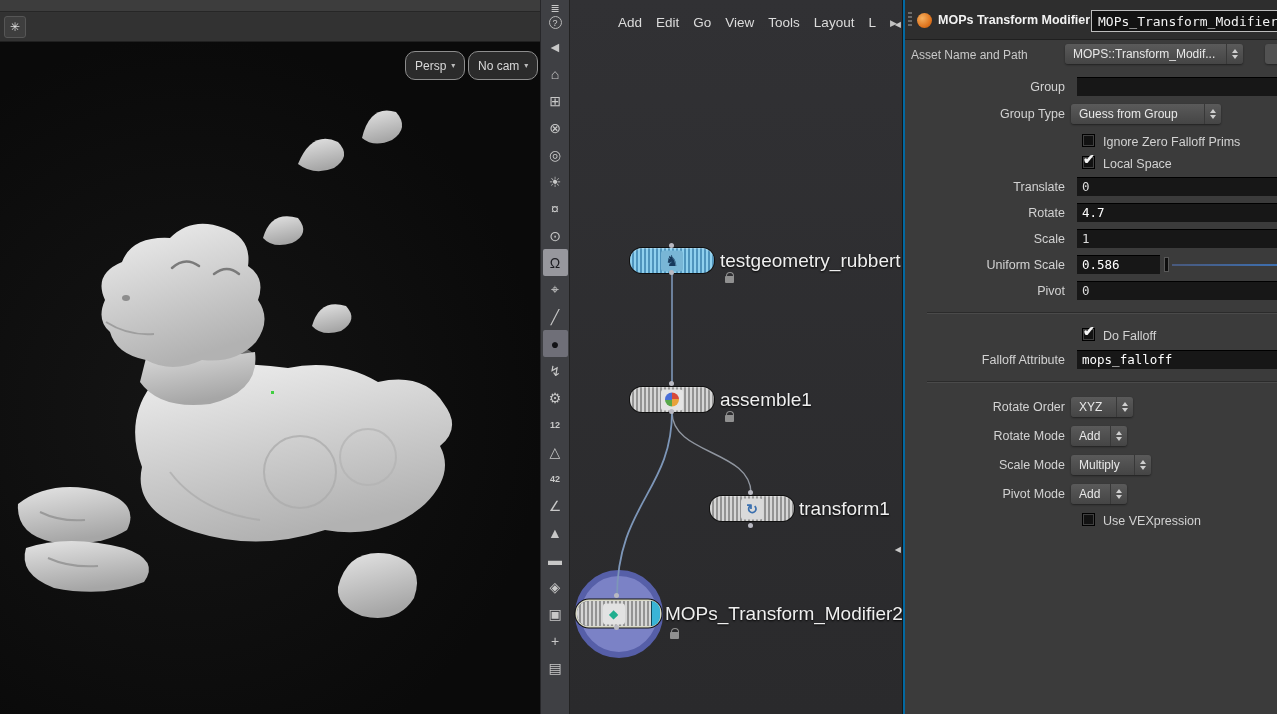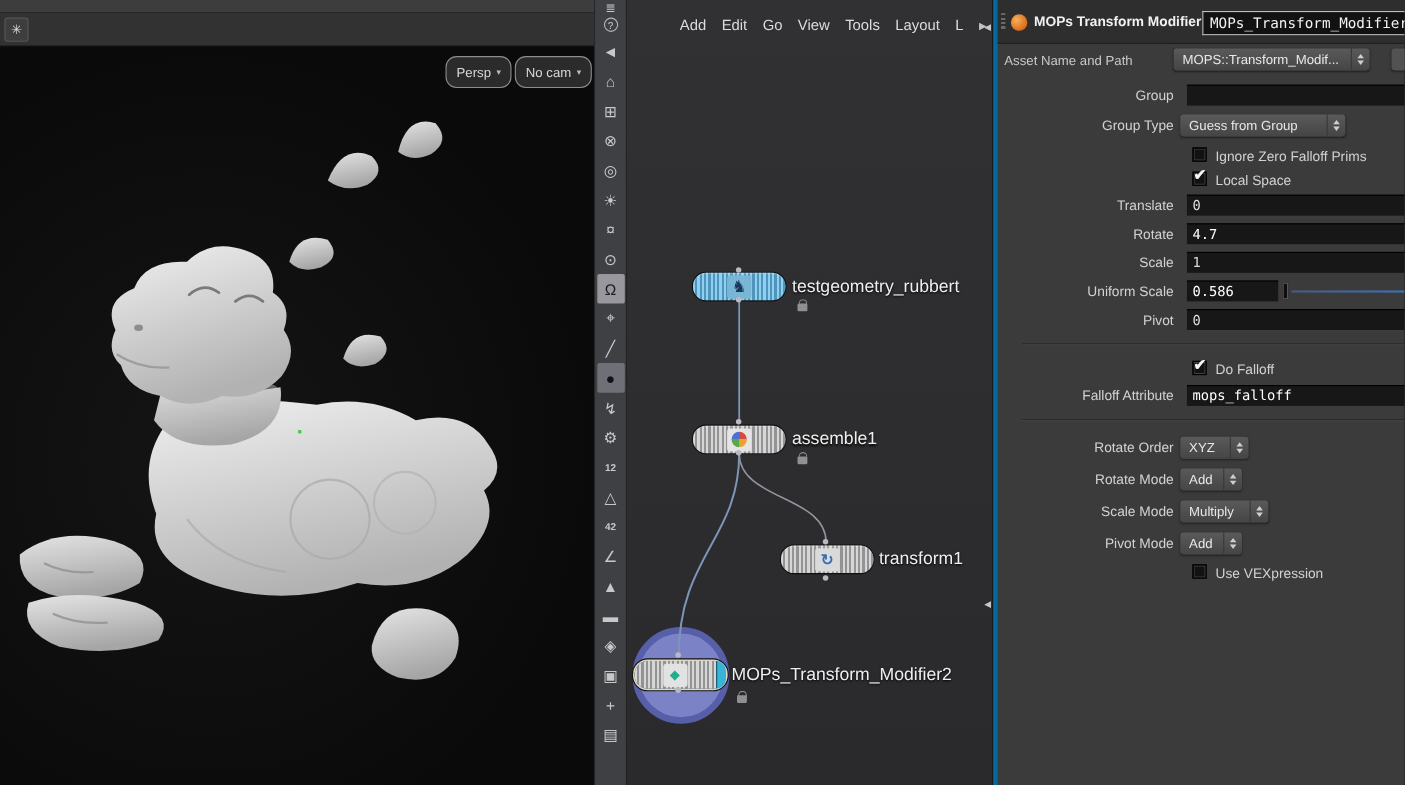--- a/index.html
+++ b/index.html
@@ -37,27 +37,27 @@
   .hnode.blue{background:repeating-linear-gradient(90deg,#8fd0ee 0 2px,#4f94bd 2px 4px)}
   .hnode.selected{box-shadow:0 0 0 1.5px #d9d9c6,0 0 0 2.5px #101010}
   .nicon{position:absolute;left:50%;top:50%;transform:translate(-50%,-50%);width:22px;height:21px;border-radius:3px;display:flex;align-items:center;justify-content:center;font-size:15px}
   .nicon.rubber{background:#79b6d6;color:#17395c}
   .nicon.asm{background:#e4e4e4}
   .nicon.xform{background:#dadada;color:#3a6fae;font-size:14px;font-weight:bold}
   .nicon.mops{background:#e2e2e2;color:#1fae8f;font-size:12px}
   .pie{width:14px;height:14px;border-radius:50%;background:conic-gradient(#d84a3a 0 90deg,#e8a23a 90deg 180deg,#58a84a 180deg 270deg,#4a6fd8 270deg 360deg)}
   .ncap{position:absolute;right:0;top:0;bottom:0;width:9px;background:#39b4d6;border-radius:0 12px 12px 0;box-shadow:inset 1px 0 0 #0e4a5c}
   .ndot{position:absolute;width:5px;height:5px;border-radius:50%;background:#b9b9c2;cursor:pointer}
-  .nlabel{position:absolute;height:25px;display:flex;align-items:center;color:#efefef;font-size:16px;white-space:nowrap;text-shadow:0 1px 2px #000}
+  .nlabel{position:absolute;height:25px;display:flex;align-items:center;color:#efefef;font-size:19px;white-space:nowrap;text-shadow:0 1px 2px #000}
   .mini-lock{position:absolute;width:9px;height:7px;background:#909090;border-radius:1px}
   .mini-lock::before{content:"";position:absolute;left:1px;top:-4px;width:6px;height:5px;border:1.5px solid #909090;border-bottom:none;border-radius:4px 4px 0 0}
   .pane-arrow{position:absolute;right:1px;font-size:8px;color:#c8c8c8;cursor:pointer}
 
   
-  .params-pane{position:absolute;left:903px;top:0;width:374px;height:714px;background:#3b3b3b;border-left:4px solid #0369a1}
+  .params-pane{position:absolute;left:903px;top:0;width:374px;height:714px;background:#3b3b3b;border-left:2px solid #0369a1}
   .pp-header{position:absolute;top:0;left:0;right:0;height:40px;background:#2e2e2e;border-bottom:1px solid #1f1f1f}
   .pp-grip{position:absolute;left:3px;top:12px;width:4px;height:16px;background:repeating-linear-gradient(#6a6a6a 0 2px,transparent 2px 4px)}
   .pp-tab-icon{position:absolute;left:12px;top:13px;width:15px;height:15px;border-radius:50%;background:radial-gradient(circle at 35% 35%,#f5b060,#e0761f 60%,#b5540e)}
   .pp-tab-title{position:absolute;left:33px;top:0;height:40px;display:flex;align-items:center;font-weight:bold;font-size:12.5px;color:#f2f2f2;white-space:nowrap;cursor:pointer}
   .pp-name-field{position:absolute;left:186px;top:10px;right:0;height:22px;background:#121212;border:1px solid #bdbdbd;border-right:none;color:#f2f2f2;font-size:13px;font-family:"DejaVu Sans Mono",monospace;display:flex;align-items:center;padding-left:6px;white-space:nowrap;overflow:hidden}
   .asset-label{position:absolute;left:6px;top:48px;font-size:12px;color:#c9c9c9}
   .dd{position:absolute;height:20px;background:linear-gradient(#5a5a5a,#454545);border-radius:3px;display:flex;align-items:stretch;box-shadow:0 1px 2px rgba(0,0,0,.45);cursor:pointer}
   .dd .txt{padding:0 8px;font-size:12px;color:#e8e8e8;display:flex;align-items:center;flex:1;white-space:nowrap;overflow:hidden}
   .spin{width:17px;border-left:1px solid #383838;display:flex;flex-direction:column;align-items:center;justify-content:center;gap:2px}
   .tri-up{width:0;height:0;border-left:3.5px solid transparent;border-right:3.5px solid transparent;border-bottom:4px solid #cfcfcf}

